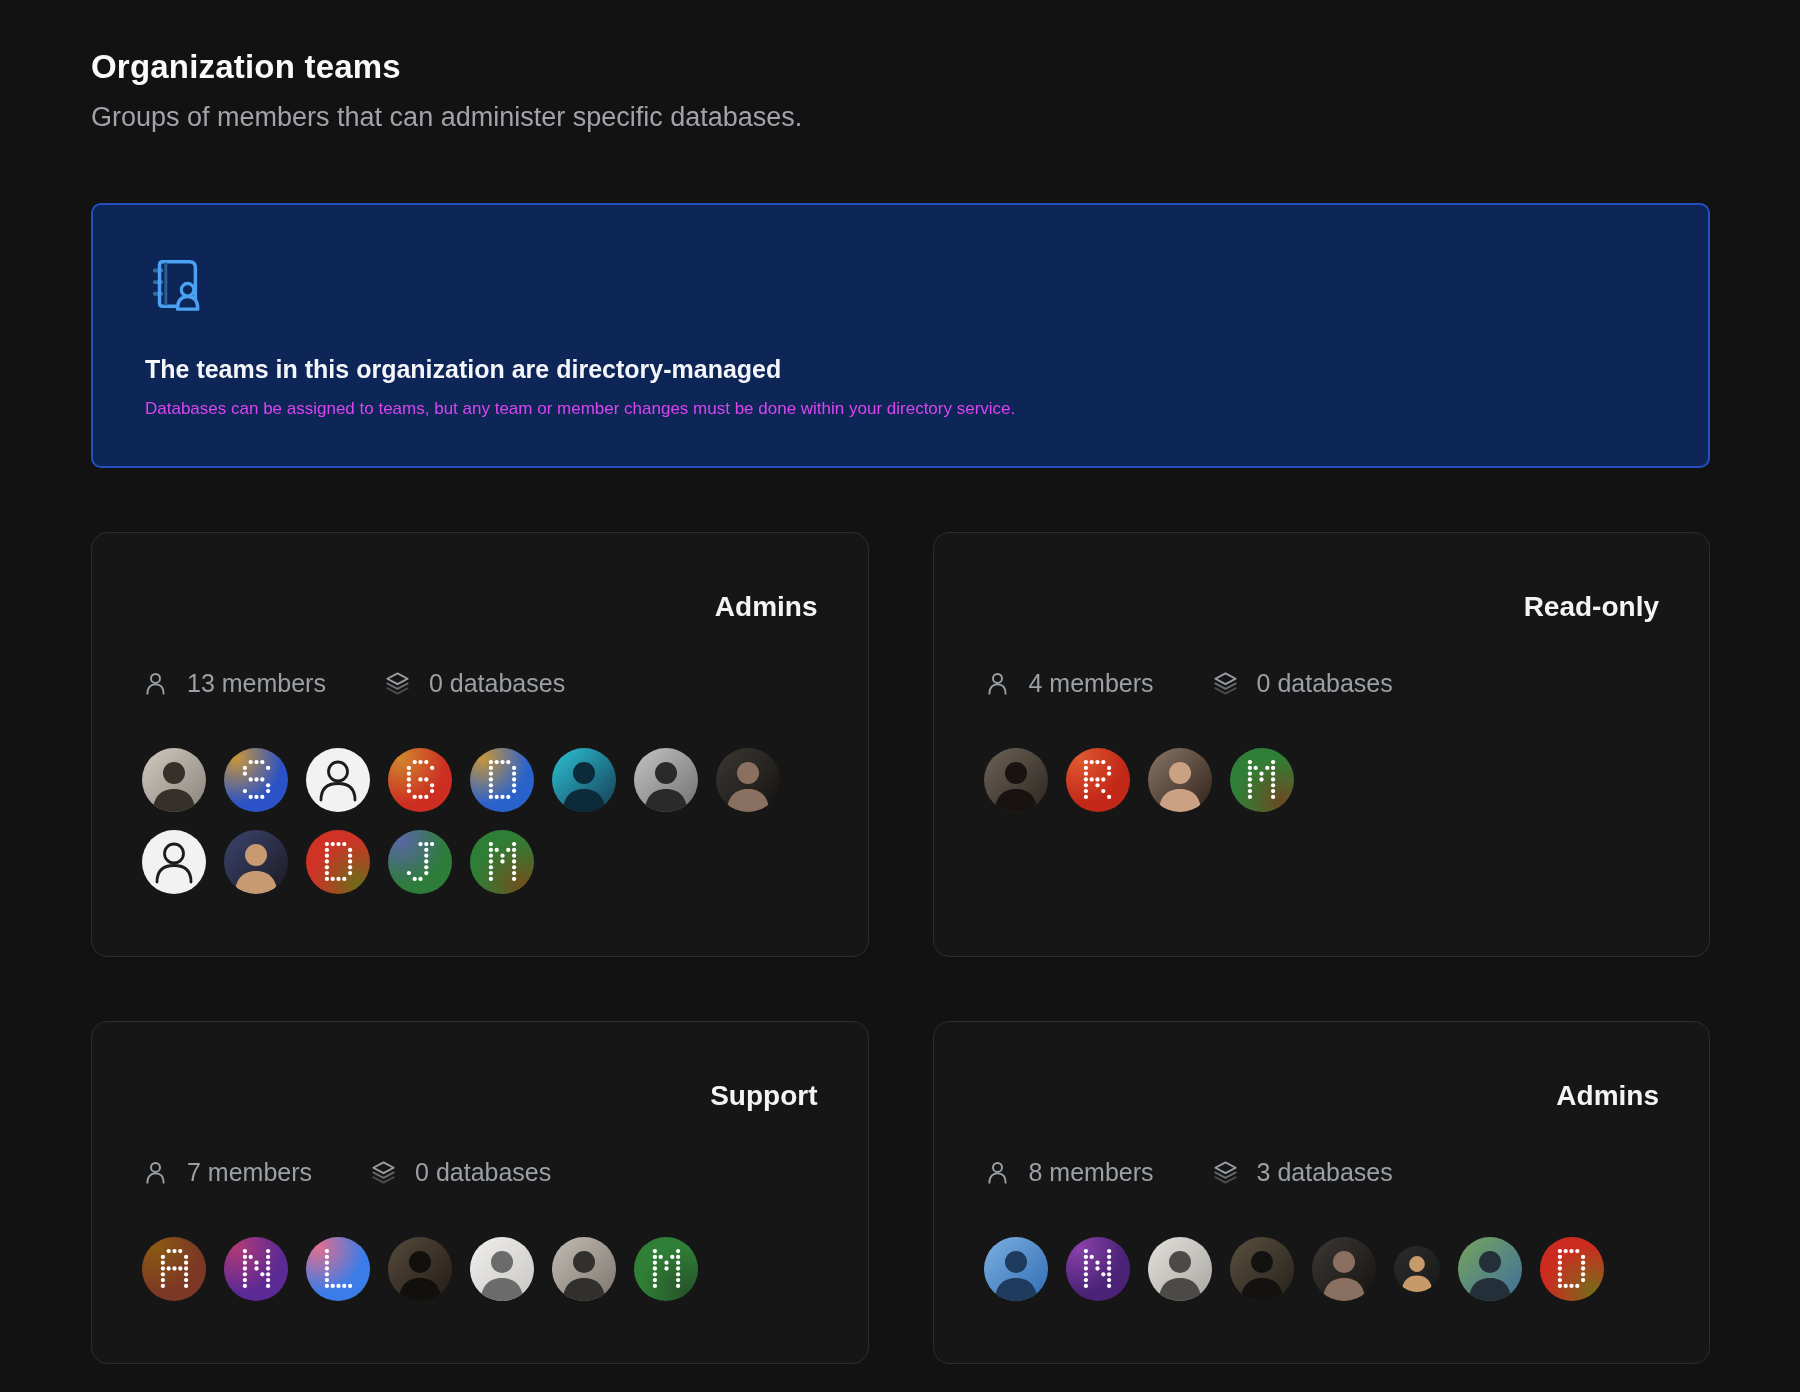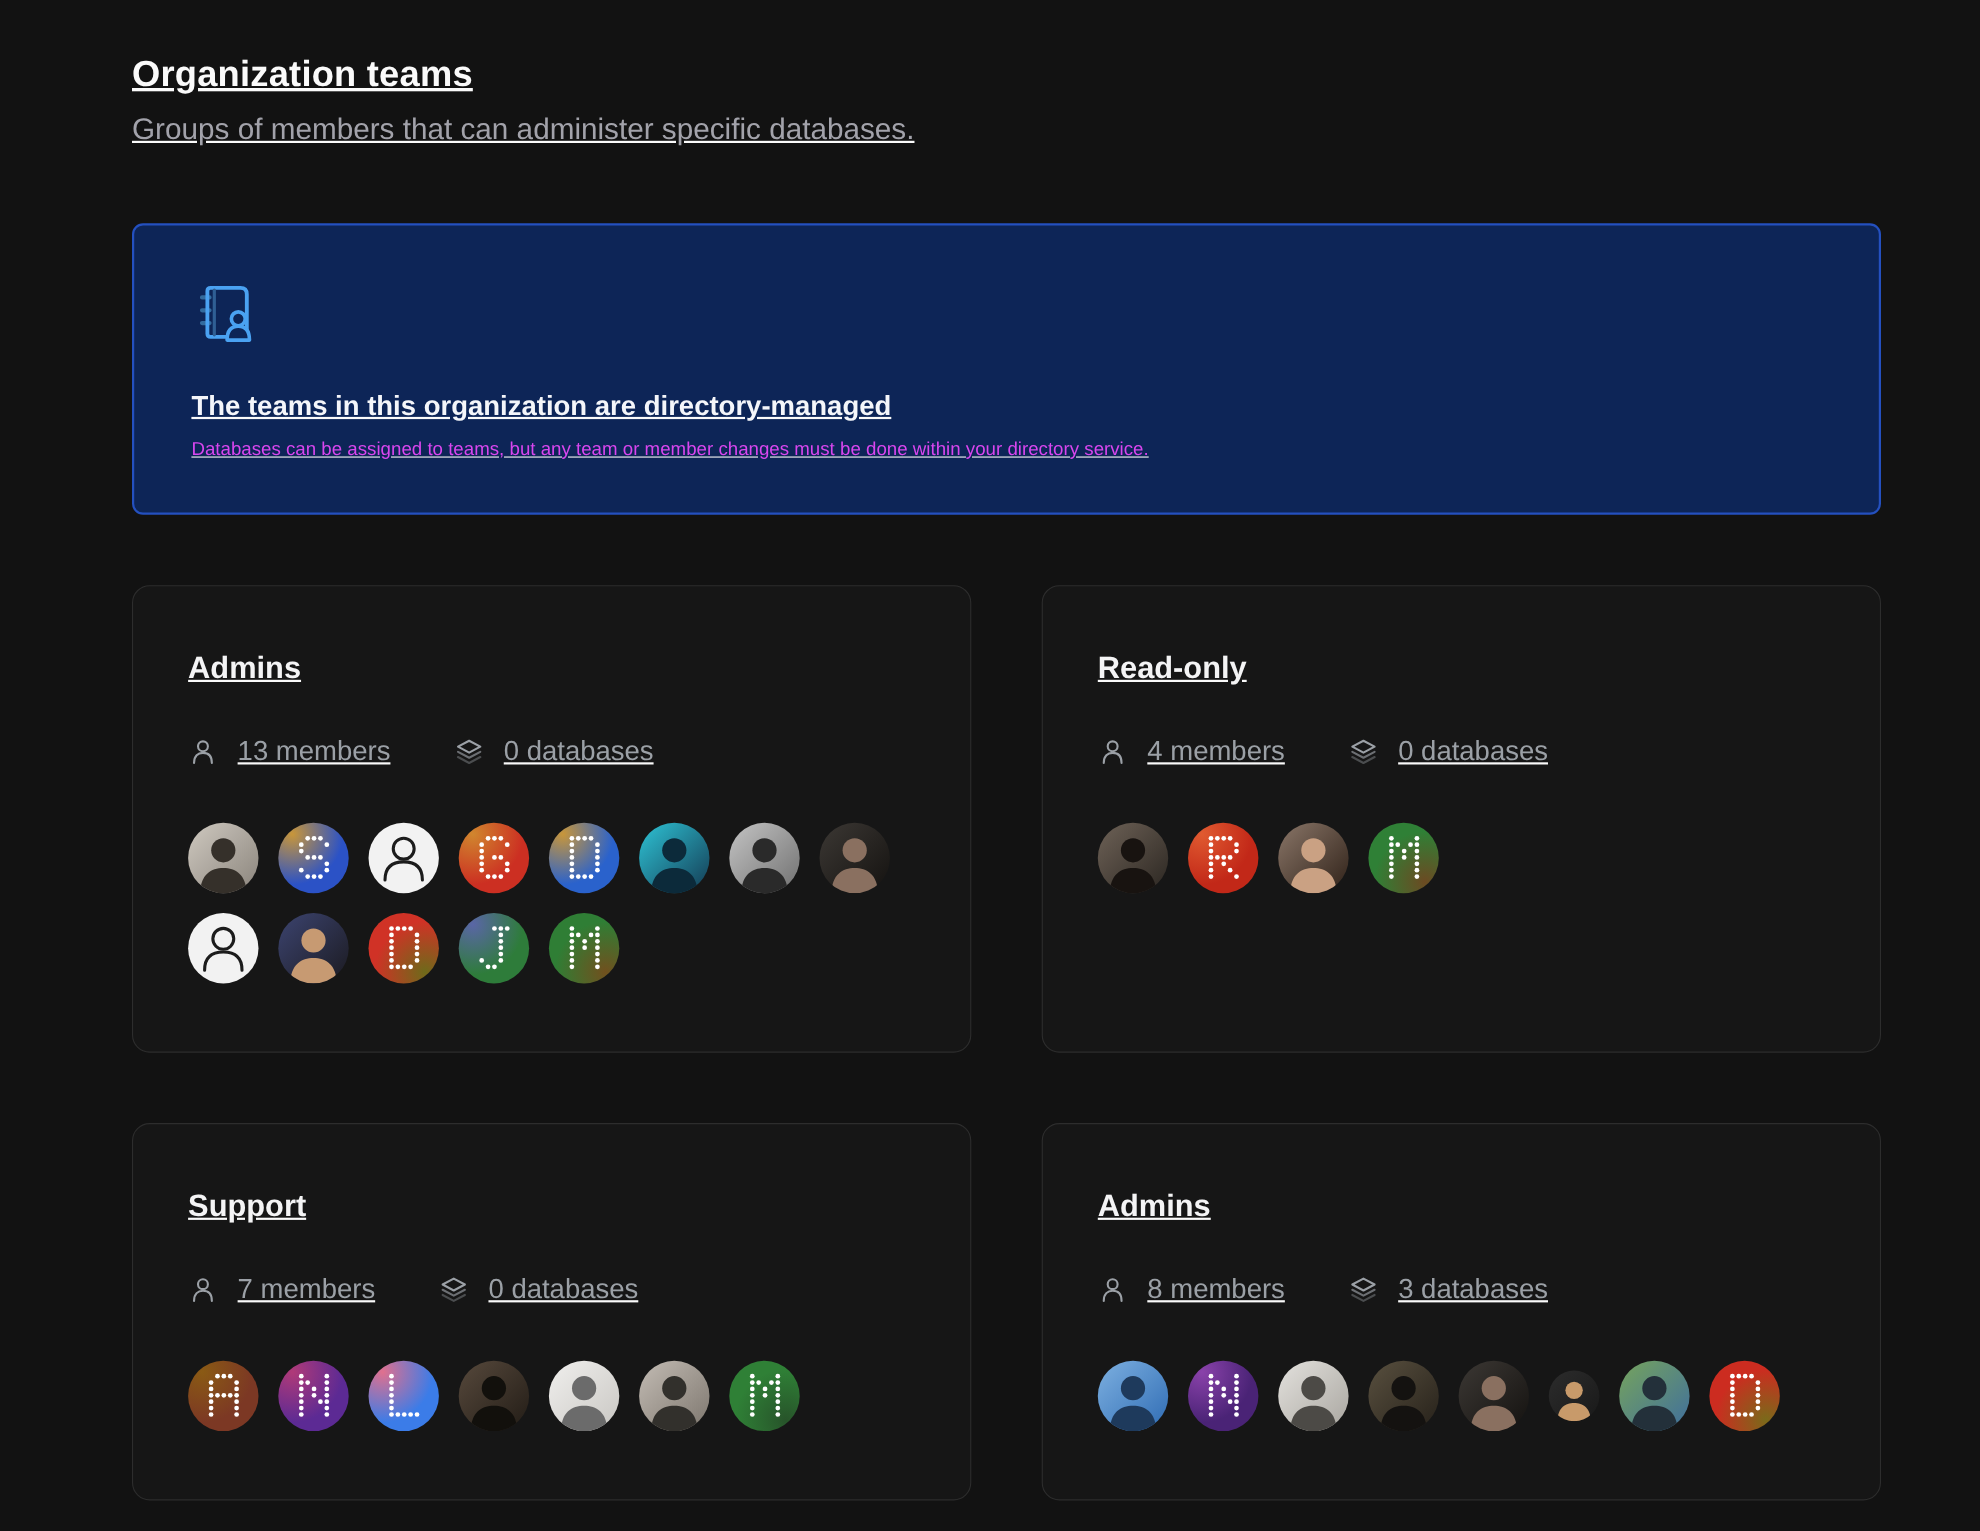--- a/index.html
+++ b/index.html
@@ -2,38 +2,38 @@
 <html><head>
 <meta charset="utf-8">
 <style>
   * { box-sizing: border-box; }
   html,body { margin:0; padding:0; }
   body {
     width:1800px; height:1392px; overflow:hidden;
     background:#121212; color:#fafafa;
     font-family:"Liberation Sans", sans-serif;
   }
-  .page { padding:48px 90px 0 120px;text-decoration:underline; }
+  .page { padding:48px 90px 0 91px; }
   .page-title { margin:0 0 16px; font-size:33px; font-weight:700; color:#fafafa; letter-spacing:.2px; }
   .page-subtitle { margin:0 0 70px; font-size:27px; font-weight:400; color:#a2a2aa; }
 
   .banner {
     display:flex; align-items:flex-start; gap:40px;
     background:#0d2557; border:2px solid #2450bf; border-radius:10px;
     padding:44px 50px 44px 52px; margin-bottom:64px;flex-direction:column;
   }
   .banner-icon { flex:0 0 auto; margin-top:4px; }
   .banner-icon svg { display:block; width:62px; height:62px; }
   .banner-title { font-size:25px; font-weight:700; color:#f4f6fa; margin-bottom:12px; }
   .banner-body { font-size:17px; color:#d946ef; line-height:1.52; max-width:1335px; }
 
   .teams-grid { display:grid; grid-template-columns:1fr 1fr; column-gap:64px; row-gap:64px; }
   .card {
     background:#161616; border:1px solid #2d2d2d; border-radius:16px;
-    padding:58px 50px 62px; cursor:pointer;
+    padding:58px 50px 62px; cursor:pointer;text-align:right;
   }
   .team-name { margin:0 0 46px; font-size:28px; font-weight:700; color:#f4f4f5; }
   .stats { display:flex; align-items:center; gap:58px; margin-bottom:50px; color:#9ba0a6; }
   .stat { display:flex; align-items:center; gap:18px; font-size:25px; }
   .stat-icon svg { display:block; width:27px; height:27px; }
 
   .avatars { display:flex; flex-wrap:wrap; align-items:center; gap:18px; min-height:64px; }
   .avatar {
     width:64px; height:64px; border-radius:50%; overflow:hidden; flex:0 0 auto;
     display:flex; align-items:center; justify-content:center;

